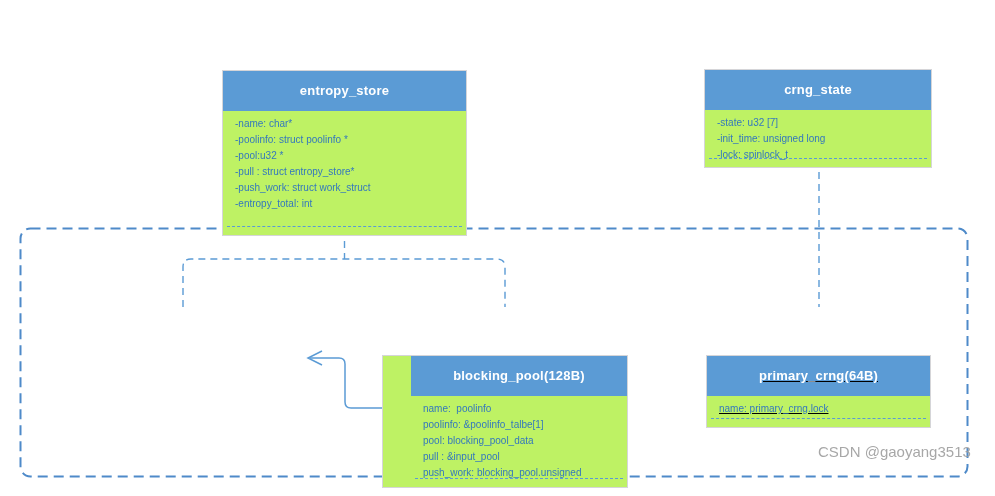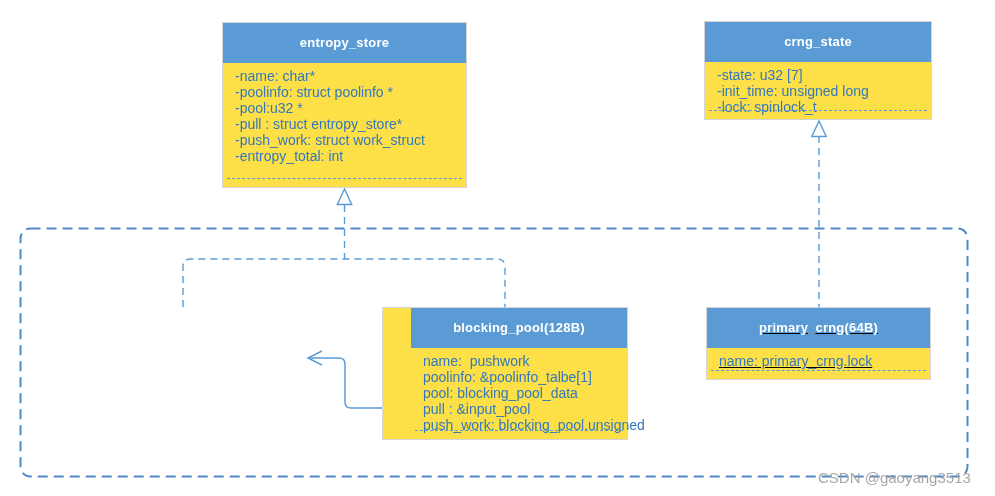--- a/index.html
+++ b/index.html
@@ -8,50 +8,51 @@
     position:relative;
     width:995px; height:496px;
     background:#ffffff;
     overflow:hidden;
     font-family:"Liberation Sans","DejaVu Sans",sans-serif;
   }
   #wires { position:absolute; left:0; top:0; width:995px; height:496px; }
 
   .uml-box {
     position:absolute;
-    background:#fde047;
+    background:#bef264;
     border:1px solid #d5d5d8;
+    margin-top:48px;
   }
   .uml-header {
     height:40px;
     background:#5b9bd5;
     color:#ffffff;
     font-size:13px;
     font-weight:bold;
     text-align:center;
     line-height:40px;
     letter-spacing:.2px;
   }
   .uml-body {
     position:relative;
     color:#3478bd;
-    font-size:14px;
+    font-size:10px;
     line-height:16px;
     padding:5px 6px 0 12px;
     height:calc(100% - 40px);
   }
   .attr { white-space:pre; }
   .uml-sep {
     position:absolute;
     left:4px; right:4px; bottom:8px;
     border-top:1px dashed #5b9bd5;
   }
   #watermark {
     position:absolute;
-    left:818px; top:469px;
+    left:818px; top:443px;
     color:#9e9e9e;
     font-size:15px;
     opacity:.9;
     white-space:pre;
   }
 </style>
 </head>
 <body>
 
 <div id="canvas">
@@ -91,21 +92,21 @@
       <div class="attr">-init_time: unsigned long</div>
       <div class="attr">-lock: spinlock_t</div>
       <div class="uml-sep"></div>
     </div>
   </div>
 
 
   <div class="uml-box" style="left:382px; top:307px; width:246px; height:133px;padding-left:28px;">
     <div class="uml-header">blocking_pool(128B)</div>
     <div class="uml-body">
-      <div class="attr">name:  pushwork</div>
+      <div class="attr">name:  poolinfo</div>
       <div class="attr">poolinfo: &amp;poolinfo_talbe[1]</div>
       <div class="attr">pool: blocking_pool_data</div>
       <div class="attr">pull : &amp;input_pool</div>
       <div class="attr">push_work: blocking_pool.unsigned</div>
       <div class="uml-sep"></div>
     </div>
   </div>
 
   <div class="uml-box" style="left:706px; top:307px; width:225px; height:73px;text-decoration:underline;">
     <div class="uml-header">primary_crng(64B)</div>

